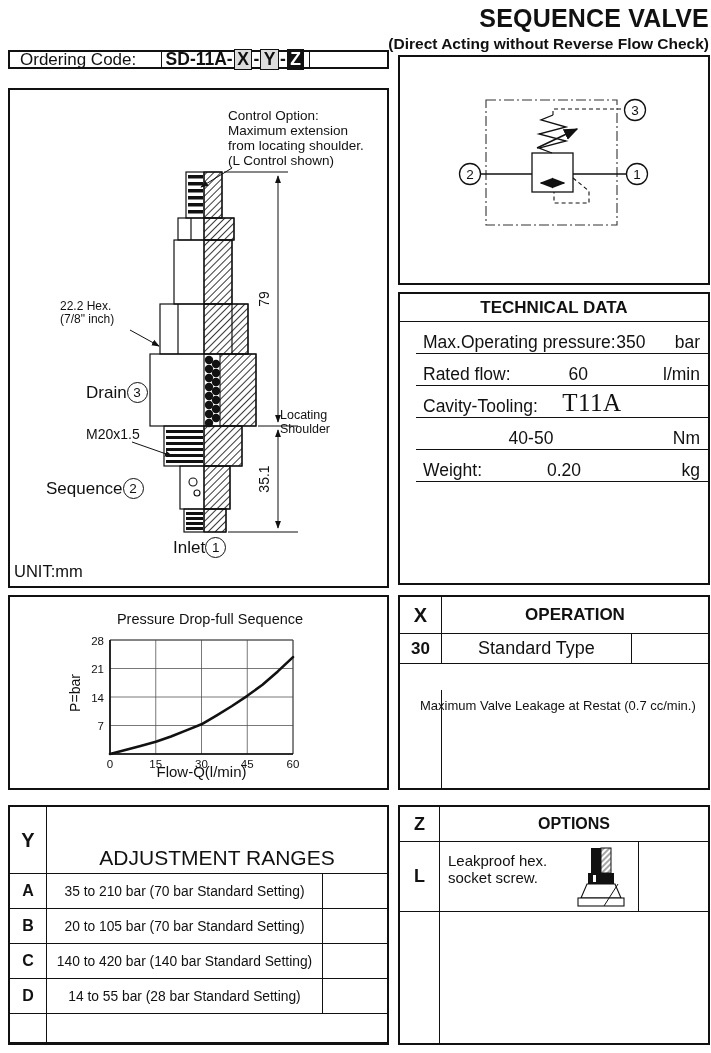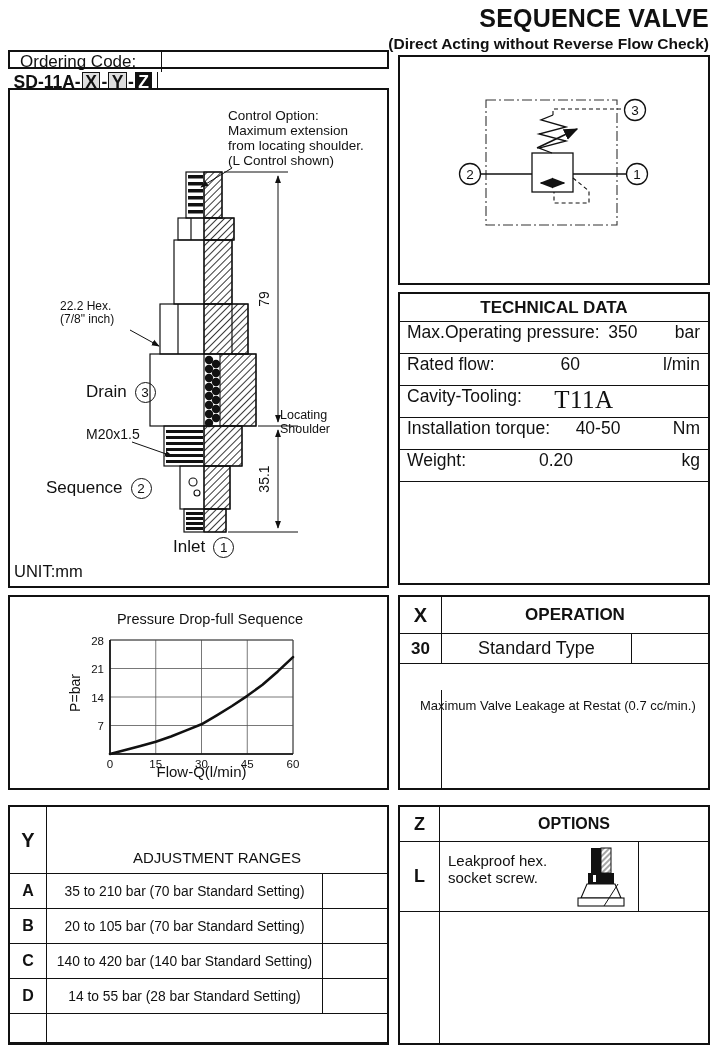--- a/index.html
+++ b/index.html
@@ -8,51 +8,51 @@
   .page { position:absolute; inset:0; }
 
   
   .hdr { position:absolute; top:4px; right:2px; text-align:right; }
   .title { font-size:25px; font-weight:bold; letter-spacing:0.2px; }
   .subtitle { font-size:15.5px; font-weight:bold; margin-top:2px; }
 
   .box { position:absolute; border:2px solid #111; background:#fff; }
 
   
-  .ordering { left:8px; top:50px; width:381px; height:19px; display:flex;flex-direction:column; }
+  .ordering { left:8px; top:50px; width:381px; height:19px; display:flex; }
   .oc-label { width:152px; border-right:1.5px solid #111; display:flex; align-items:center; padding-left:10px; font-size:17px; }
   .oc-code  { width:148px; border-right:1.5px solid #111; display:flex; align-items:center; justify-content:center; font-size:17.5px; font-weight:bold; }
   .oc-tail  { flex:1; }
   .cb { border:1.5px solid #111; background:#ddd; padding:0 2.5px; margin:0 1px; line-height:1.1; }
   .cb.inv { background:#111; color:#fff; border-color:#111; }
 
   
   .drawbox { left:8px; top:88px; width:381px; height:500px; }
   .drawbox svg { position:absolute; left:0; top:0; }
   .note { position:absolute; font-size:13.5px; line-height:1.12; white-space:pre-line; }
   .control-note { left:218px; top:18px; }
   .hex-note { left:50px; top:210px; font-size:12px; }
   .thread-note { left:76px; top:337px; font-size:14px; }
   .shoulder-note { left:270px; top:318px; font-size:12.5px; }
-  .port-label { position:absolute; display:flex; align-items:flex-start; gap:8px; font-size:17px; }
+  .port-label { position:absolute; display:flex; align-items:center; gap:0; font-size:17px; }
   .drain-label { left:76px; top:292px; }
   .sequence-label { left:36px; top:388px; }
   .inlet-label { left:163px; top:447px; }
   .circ { display:inline-flex; align-items:center; justify-content:center; width:21px; height:21px; border:1.6px solid #111; border-radius:50%; font-size:13.5px; flex:none; }
   .unit { position:absolute; left:4px; bottom:5px; font-size:16.5px; }
   .vdim { font-size:14px; fill:#111; }
 
   
   .schembox { left:398px; top:55px; width:312px; height:230px; }
   .symtext { font-size:13.5px; fill:#111; text-anchor:middle; }
 
   
   .techbox { left:398px; top:292px; width:312px; height:293px; }
   .t-head { height:28px; border-bottom:1.4px solid #111; display:flex; align-items:center; justify-content:center; font-weight:bold; font-size:17px; }
-  .t-row { height:32px; border-bottom:1.2px solid #111; display:flex; align-items:flex-start; font-size:17.5px; }
+  .t-row { height:32px; border-bottom:1.2px solid #111; display:flex; align-items:flex-end; font-size:17.5px;margin-left:16px; }
   .t-label { padding-left:7px; white-space:nowrap; }
   .t-value { flex:1; text-align:center; }
   .t-value.serif { font-family:"Liberation Serif","DejaVu Serif",serif; font-size:25px; letter-spacing:0.5px; }
   .t-unit { width:62px; text-align:right; padding-right:8px; }
 
   
   .chartbox { left:8px; top:595px; width:381px; height:195px; }
   .c-title { position:absolute; left:70px; top:14px; width:260px; text-align:center; font-size:14.5px; }
   .c-ylabel { position:absolute; left:46px; top:88px; font-size:14px; transform:rotate(-90deg); transform-origin:center; }
   .c-xlabel { position:absolute; left:100px; top:166px; width:183px; text-align:center; font-size:15px; }
@@ -71,21 +71,21 @@
   .op-code { width:42px; border-right:1.3px solid #111; display:flex; align-items:center; justify-content:center; font-weight:bold; font-size:17px; }
   .op-name { width:190px; border-right:1.3px solid #111; display:flex; align-items:center; justify-content:center; font-size:18px; }
   .op-tail { flex:1; }
   .op-note { height:26px; display:flex; align-items:center; padding-left:20px; font-size:13px; white-space:nowrap;margin-top:28px; }
   .op-emptycol { position:absolute; left:0; top:93px; bottom:0; width:42px; border-right:1.3px solid #111; }
 
   
   .springs { left:8px; top:805px; width:381px; height:240px; border-bottom-width:3px; }
   .sp-letter { position:absolute; left:0; top:0; width:37px; height:67px; border-right:1.4px solid #111; border-bottom:1.4px solid #111; display:flex; align-items:center; justify-content:center; font-weight:bold; font-size:20px; }
   .sp-head { position:absolute; left:37px; right:0; top:0; height:35px; border-bottom:1.4px solid #111; display:flex; align-items:center; justify-content:center; font-weight:bold; font-size:17px; }
-  .sp-sub { position:absolute; left:37px; right:0; top:35px; height:32px; border-bottom:1.4px solid #111; display:flex; align-items:center; justify-content:center; font-size:15px; }
+  .sp-sub { position:absolute; left:37px; right:0; top:35px; height:32px; border-bottom:1.4px solid #111; display:flex; align-items:center; justify-content:center; font-size:21px; }
   .sp-row { position:absolute; left:0; right:0; height:35px; display:flex; border-bottom:1.4px solid #111; }
   .sp-code { width:37px; border-right:1.4px solid #111; display:flex; align-items:center; justify-content:center; font-weight:bold; font-size:16px; }
   .sp-text { width:276px; border-right:1.4px solid #111; display:flex; align-items:center; justify-content:center; font-size:13.8px; white-space:nowrap; overflow:hidden; }
   .sp-tail { flex:1; }
   .sp-emptycol { position:absolute; left:0; top:207px; bottom:0; width:37px; border-right:1.4px solid #111; }
 
   
   .options { left:398px; top:805px; width:312px; height:240px; }
   .z-letter { width:40px; border-right:1.4px solid #111; display:flex; align-items:center; justify-content:center; font-weight:bold; font-size:18px; }
   .z-header { height:35px; display:flex; border-bottom:1.4px solid #111; }
@@ -269,21 +269,20 @@
       <span class="t-label">Rated flow:</span>
       <span class="t-value">60</span>
       <span class="t-unit">l/min</span>
     </div>
     <div class="t-row">
       <span class="t-label">Cavity-Tooling:</span>
       <span class="t-value serif">T11A</span>
       <span class="t-unit"></span>
     </div>
     <div class="t-row">
-      <span class="t-label">Installation torque:</span>
       <span class="t-value">40-50</span>
       <span class="t-unit">Nm</span>
     </div>
     <div class="t-row">
       <span class="t-label">Weight:</span>
       <span class="t-value">0.20</span>
       <span class="t-unit">kg</span>
     </div>
   </div>
 

